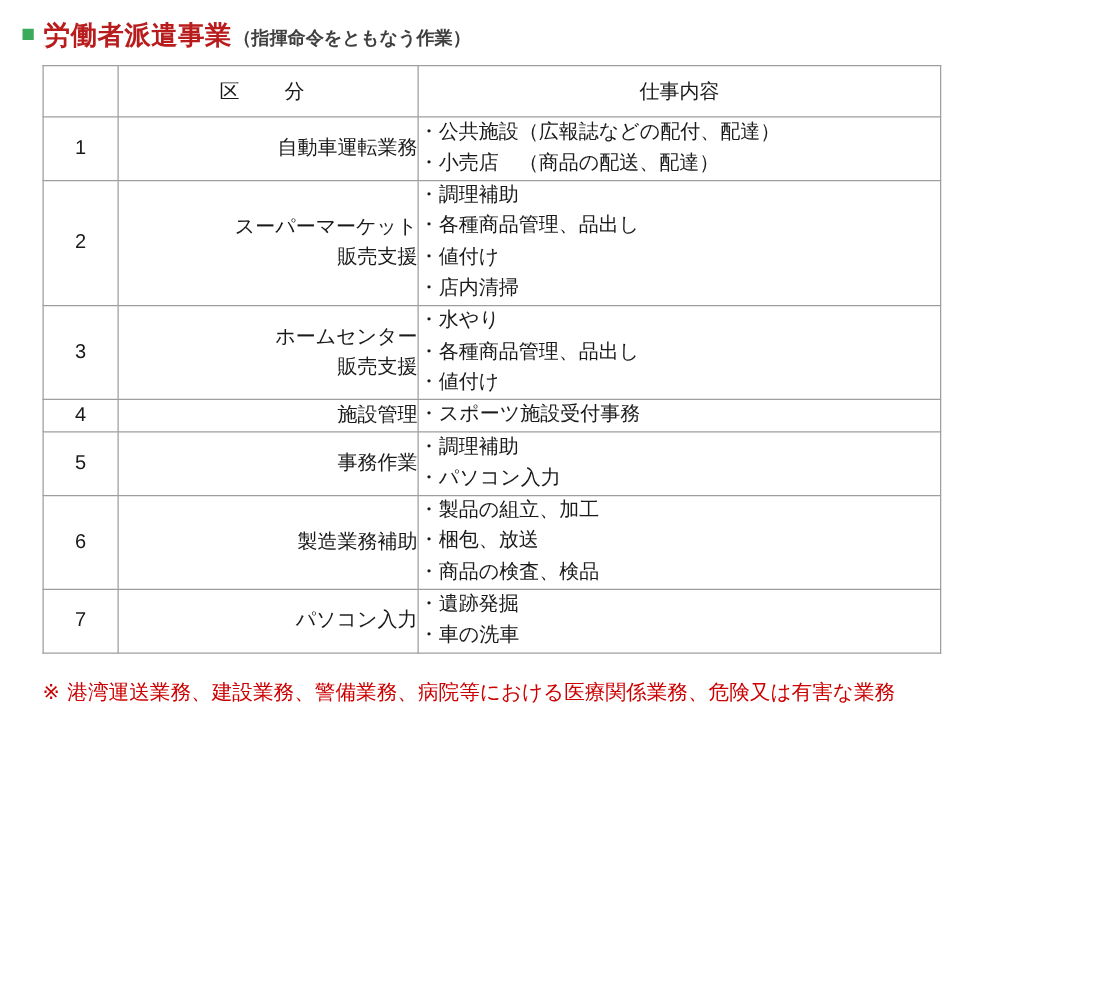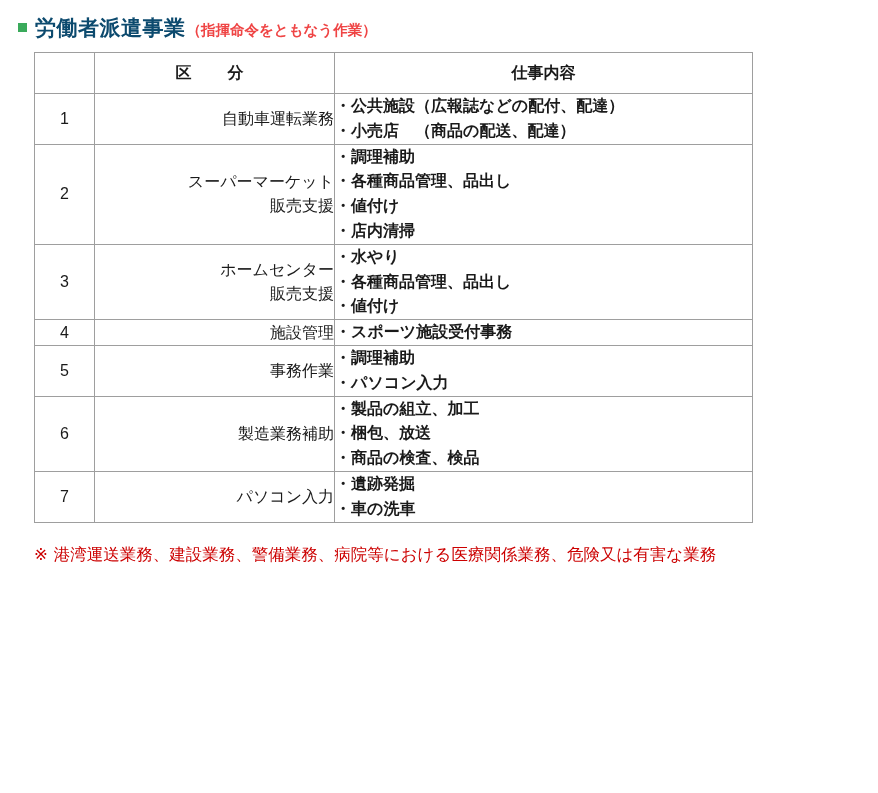--- a/index.html
+++ b/index.html
@@ -33,68 +33,67 @@
     display: inline-block;
     margin-right: 8px;
     position: relative;
     top: -3px;
     flex: 0 0 auto;
   }
   .heading-main {
     font-size: 21px;
     font-weight: bold;
     letter-spacing: 0.5px;
-    color: #0c4a6e;
+    color: #b91c1c;
   }
   .heading-sub {
     font-size: 14.5px;
     font-weight: bold;
-    color: #ef4444;
+    color: #404040;
     margin-left: 1px;
   }
   
   table.jobs {
     border-collapse: collapse;
     margin-left: 16px;
     width: 718px;
     table-layout: fixed;
   }
   table.jobs th, table.jobs td {
     border: 1px solid #9e9e9e;
     vertical-align: middle;
     padding: 0;
   }
   .col-no { width: 60px; }
   .col-cat { width: 240px; }
   .col-desc { width: 418px; }
 
   thead th {
     height: 40px;
-    font-weight: bold;
+    font-weight: normal;
     font-size: 16px;
   }
   .th-kubun {
     letter-spacing: 10px;
     padding-left: 10px;
   }
   .cell-no {
     text-align: center;
     font-size: 16px;
   }
   .cell-cat {
     text-align: right;
     font-size: 16px;
     line-height: 1.5;
     padding: 6px 4px;
   }
   .cell-desc {
     font-size: 16px;
     line-height: 1.55;
     padding: 8px 6px 8px 12px;
-    font-weight: bold;
   }
   .cell-desc .li {
     white-space: nowrap;
   }
   
   .note {
     margin: 18px 16px 0 16px;
     color: #cc0000;
     font-size: 16.5px;
     line-height: 1.65;

